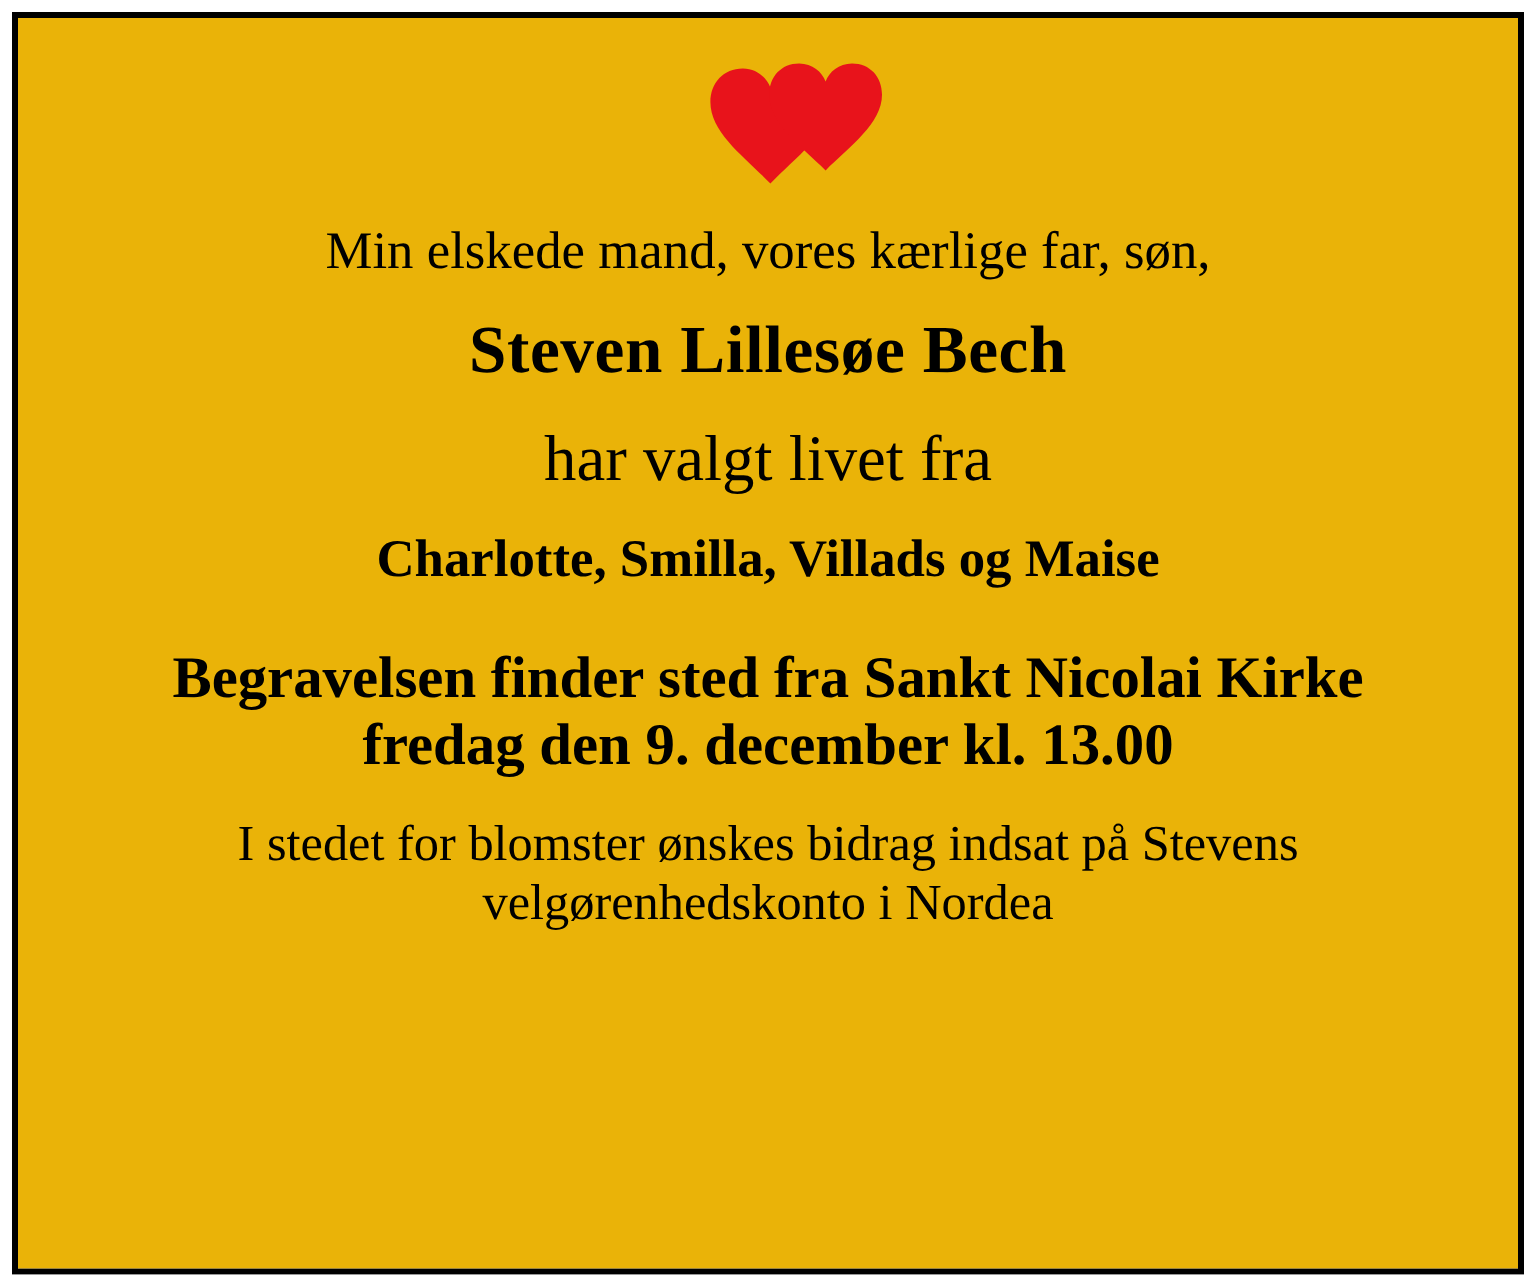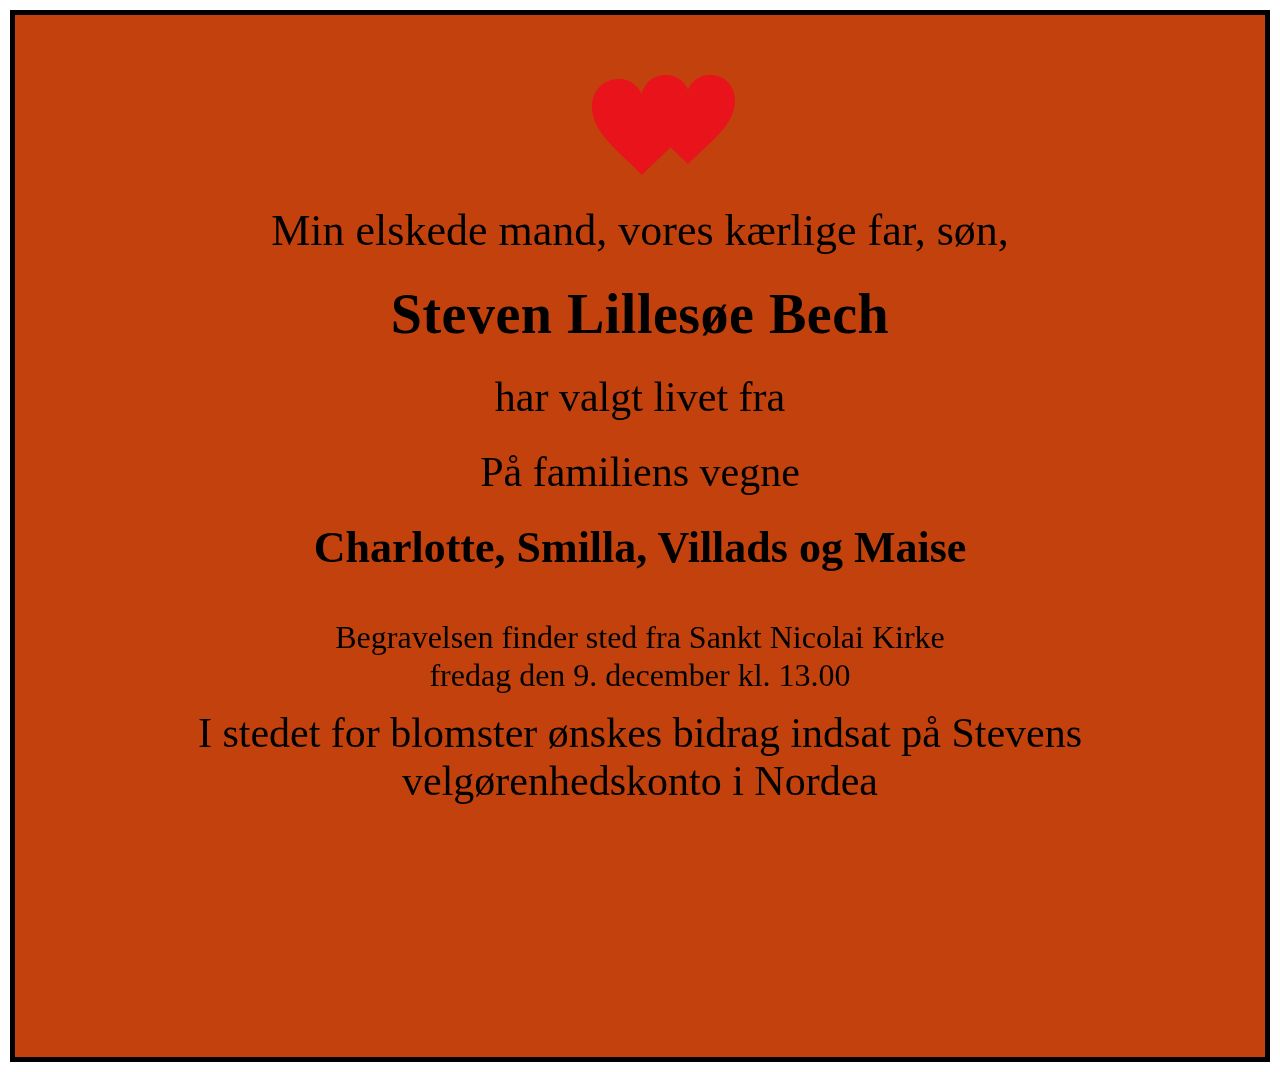--- a/index.html
+++ b/index.html
@@ -23,22 +23,22 @@
     border: 5px solid #000000;
     background: #ffffff;
     box-sizing: border-box;
   }
   .notice-inner {
     position: absolute;
     left: 0;
     top: 0;
     right: 0;
     bottom: 0;
-    background: #c2410c;
-    padding: 52px 60px 20px 60px;
+    background: #eab308;
+    padding: 30px 60px 20px 60px;
     box-sizing: border-box;
     text-align: center;
   }
   .hearts {
     display: block;
     margin: 0 auto 18px auto;
     width: 210px;
     height: 120px;
   }
   .line {
@@ -50,35 +50,36 @@
     margin-bottom: 26px;
   }
   .name {
     font-size: 56px;
     font-weight: bold;
     margin-bottom: 26px;
     letter-spacing: 0.5px;
     text-align: center;
   }
   .subline {
-    font-size: 42px;
+    font-size: 54px;
     margin-bottom: 26px;
   }
   .onbehalf {
     font-size: 42px;
     margin-bottom: 26px;
   }
   .family {
     font-size: 44px;
     font-weight: bold;
     margin-bottom: 46px;
   }
   .funeral {
-    font-size: 32px;
-    margin-bottom: 15px;
+    font-size: 49px;
+    margin-bottom: 30px;
+    font-weight: bold;
   }
   .donation {
     font-size: 42px;
     margin-bottom: 12px;
   }
   .block-line {
     display: block;
   }
 </style>
 </head>
@@ -94,21 +95,20 @@
     </svg>
 
     <p class="line intro">
       <span class="block-line">Min elskede mand, vores kærlige far, søn,</span>
     </p>
 
     <p class="line name">Steven Lillesøe Bech</p>
 
     <p class="line subline">har valgt livet fra</p>
 
-    <p class="line onbehalf">På familiens vegne</p>
 
     <p class="line family">Charlotte, Smilla, Villads og Maise</p>
 
     <p class="line funeral">
       <span class="block-line">Begravelsen finder sted fra Sankt Nicolai Kirke</span>
       <span class="block-line">fredag den 9. december kl. 13.00</span>
     </p>
 
     <p class="line donation">
       <span class="block-line">I stedet for blomster ønskes bidrag indsat på Stevens</span>

